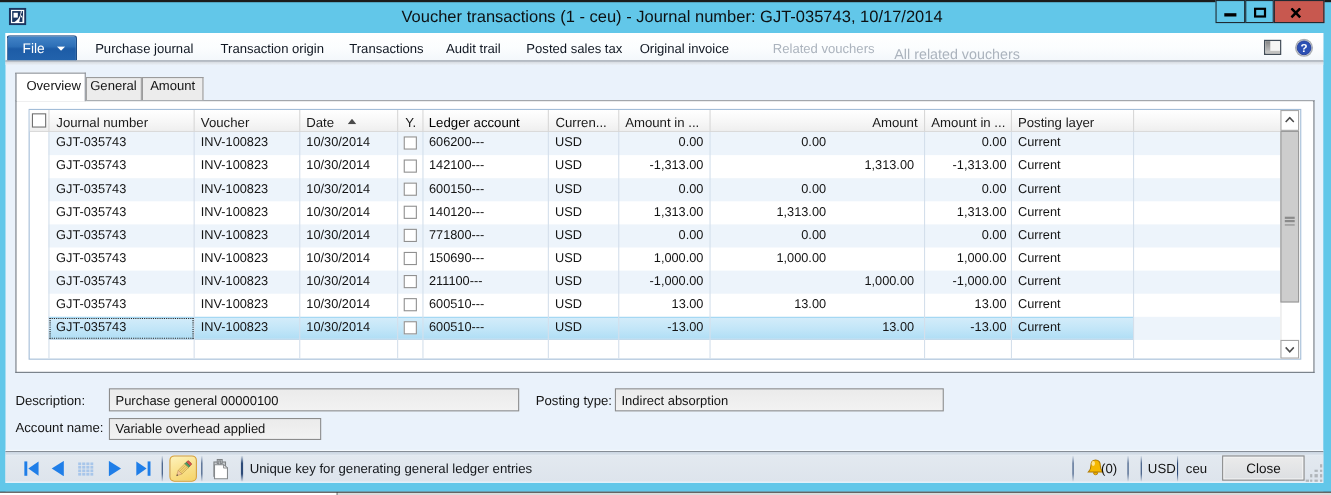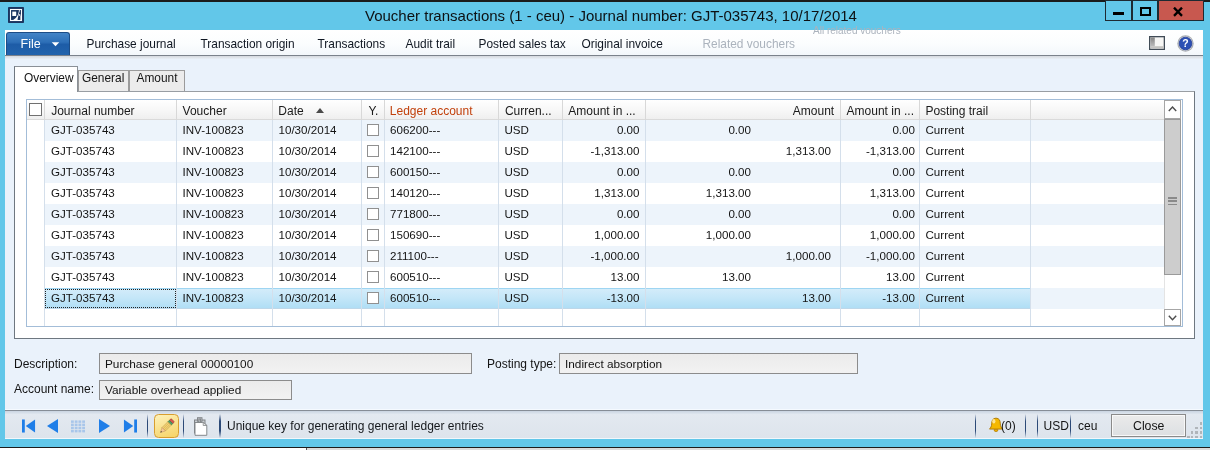--- a/index.html
+++ b/index.html
@@ -51,21 +51,21 @@
     <path d="M0.3 0.3 L8.7 0.3 L4.5 4.7 Z" fill="#fff"></path>
   </svg>
 
 <div class="t" style="left:86.5px;top:38.5px;color:#101722;font-size:11.9px;">Purchase journal</div>
 <div class="t" style="left:200.5px;top:38.5px;color:#101722;font-size:11.9px;">Transaction origin</div>
 <div class="t" style="left:317.5px;top:38.5px;color:#101722;font-size:11.9px;">Transactions</div>
 <div class="t" style="left:405.5px;top:38.5px;color:#101722;font-size:11.9px;">Audit trail</div>
 <div class="t" style="left:478.5px;top:38.5px;color:#101722;font-size:11.9px;">Posted sales tax</div>
 <div class="t" style="left:581.5px;top:38.5px;color:#101722;font-size:11.9px;">Original invoice</div>
 <div class="t" style="left:702.5px;top:38.5px;color:#abb3bd;font-size:11.9px;">Related vouchers</div>
-<div class="t" style="left:813px;top:26px;color:#abb3bd;font-size:10px;">All related vouchers</div>
+<div class="t" style="left:813px;top:43px;color:#abb3bd;font-size:13px;">All related vouchers</div>
 
 <svg class="abs" style="left:1149px;top:36px;" width="16" height="14" viewBox="0 0 16 14">
   <rect x="0.65" y="0.65" width="14.7" height="12.7" fill="#f6f6f4" stroke="#414c57" stroke-width="1.3"></rect>
   <rect x="1.4" y="1.4" width="4.4" height="9" fill="url(#lg1)"></rect>
   <rect x="1.4" y="10.2" width="13.2" height="2.4" fill="#c2c2c0"></rect>
   <defs>
       <linearGradient id="lg1" x1="0" y1="0" x2="0" y2="1">
         <stop offset="0" stop-color="#848484"></stop>
         <stop offset="1" stop-color="#bdbdbd"></stop>
       </linearGradient>
@@ -118,25 +118,25 @@
 <div class="abs" style="left:840px;top:119.5px;width:1px;height:206.5px;background:#d4dfeb;"></div>
 <div class="abs" style="left:918.5px;top:100px;width:1px;height:19.5px;background:#d8d8d8;"></div>
 <div class="abs" style="left:918.5px;top:119.5px;width:1px;height:206.5px;background:#d4dfeb;"></div>
 <div class="abs" style="left:1029.5px;top:100px;width:1px;height:19.5px;background:#d8d8d8;"></div>
 <div class="abs" style="left:1029.5px;top:119.5px;width:1px;height:206.5px;background:#d4dfeb;"></div>
 <div class="cb" style="left:29px;top:103px;border-color:#707070;"></div>
 <div class="t" style="left:51.2px;top:104.5px;font-size:12px;color:#1a1a1a;">Journal number</div>
 <div class="t" style="left:182.6px;top:104.5px;font-size:12px;color:#1a1a1a;">Voucher</div>
 <div class="t" style="left:278.3px;top:104.5px;font-size:12px;color:#1a1a1a;">Date</div>
 <div class="t" style="left:368.5px;top:104.5px;font-size:12px;color:#1a1a1a;">Y.</div>
-<div class="t" style="left:389.8px;top:104.5px;font-size:12px;color:#c2410c;">Ledger account</div>
+<div class="t" style="left:389.8px;top:104.5px;font-size:12px;color:#000000;">Ledger account</div>
 <div class="t" style="left:504.9px;top:104.5px;font-size:12px;color:#1a1a1a;">Curren...</div>
 <div class="t" style="left:568.3px;top:104.5px;font-size:12px;color:#1a1a1a;">Amount in ...</div>
 <div class="t" style="left:846.6px;top:104.5px;font-size:12px;color:#1a1a1a;">Amount in ...</div>
-<div class="t" style="left:925.4px;top:104.5px;font-size:12px;color:#1a1a1a;">Posting trail</div>
+<div class="t" style="left:925.4px;top:104.5px;font-size:12px;color:#1a1a1a;">Posting layer</div>
 <div class="t" style="right:375.79999999999995px;top:104.5px;font-size:12px;color:#1a1a1a;">Amount</div>
 <svg class="abs" style="left:316px;top:107.5px;" width="8" height="5" viewBox="0 0 8 5">
     <path d="M4 0 L8 5 L0 5 Z" fill="#4a4a4a"></path>
   </svg>
 <div class="t" style="left:51px;top:123.8px;">GJT-035743</div>
 <div class="t" style="left:182.5px;top:123.8px;">INV-100823</div>
 <div class="t" style="left:278.5px;top:123.8px;">10/30/2014</div>
 <div class="cb" style="left:366.5px;top:123.7px;"></div>
 <div class="t" style="left:390px;top:123.8px;">606200---</div>
 <div class="t" style="left:504.5px;top:123.8px;">USD</div>

